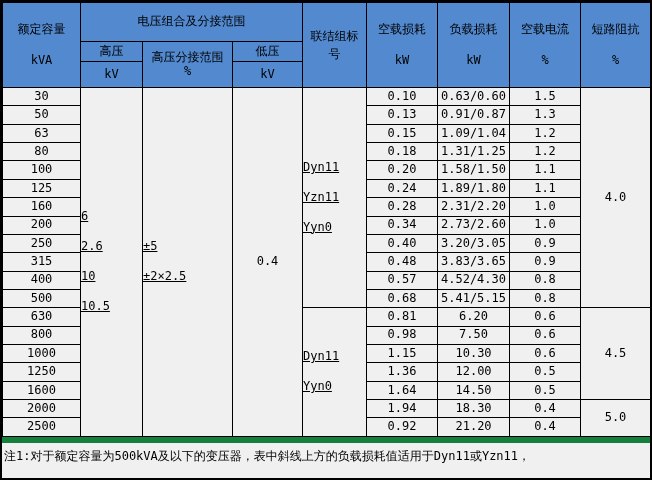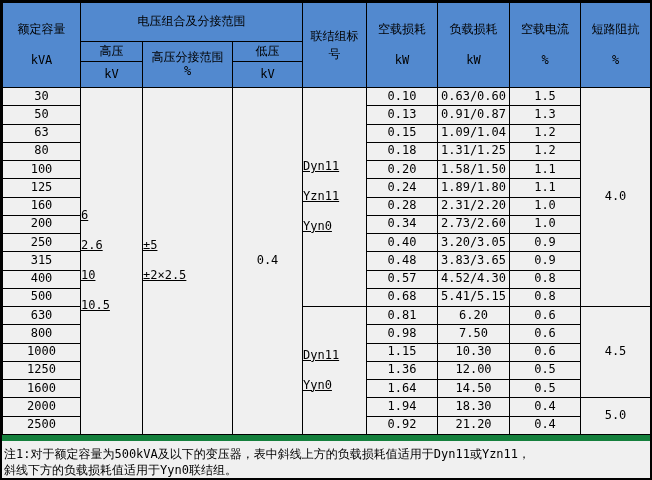--- a/index.html
+++ b/index.html
@@ -262,15 +262,14 @@
       <tr class="drow">
         <td>2500</td>
         <td>0.92</td>
         <td>21.20</td>
         <td>0.4</td>
       </tr>
     </tbody>
   </table>
   <div class="note">
     <div>注1:对于额定容量为500kVA及以下的变压器，表中斜线上方的负载损耗值适用于Dyn11或Yzn11，</div>
-    <div>斜线下方的负载损耗值适用于Yyn0联结组。</div>
   </div>
 </div>
 
 </body></html>

